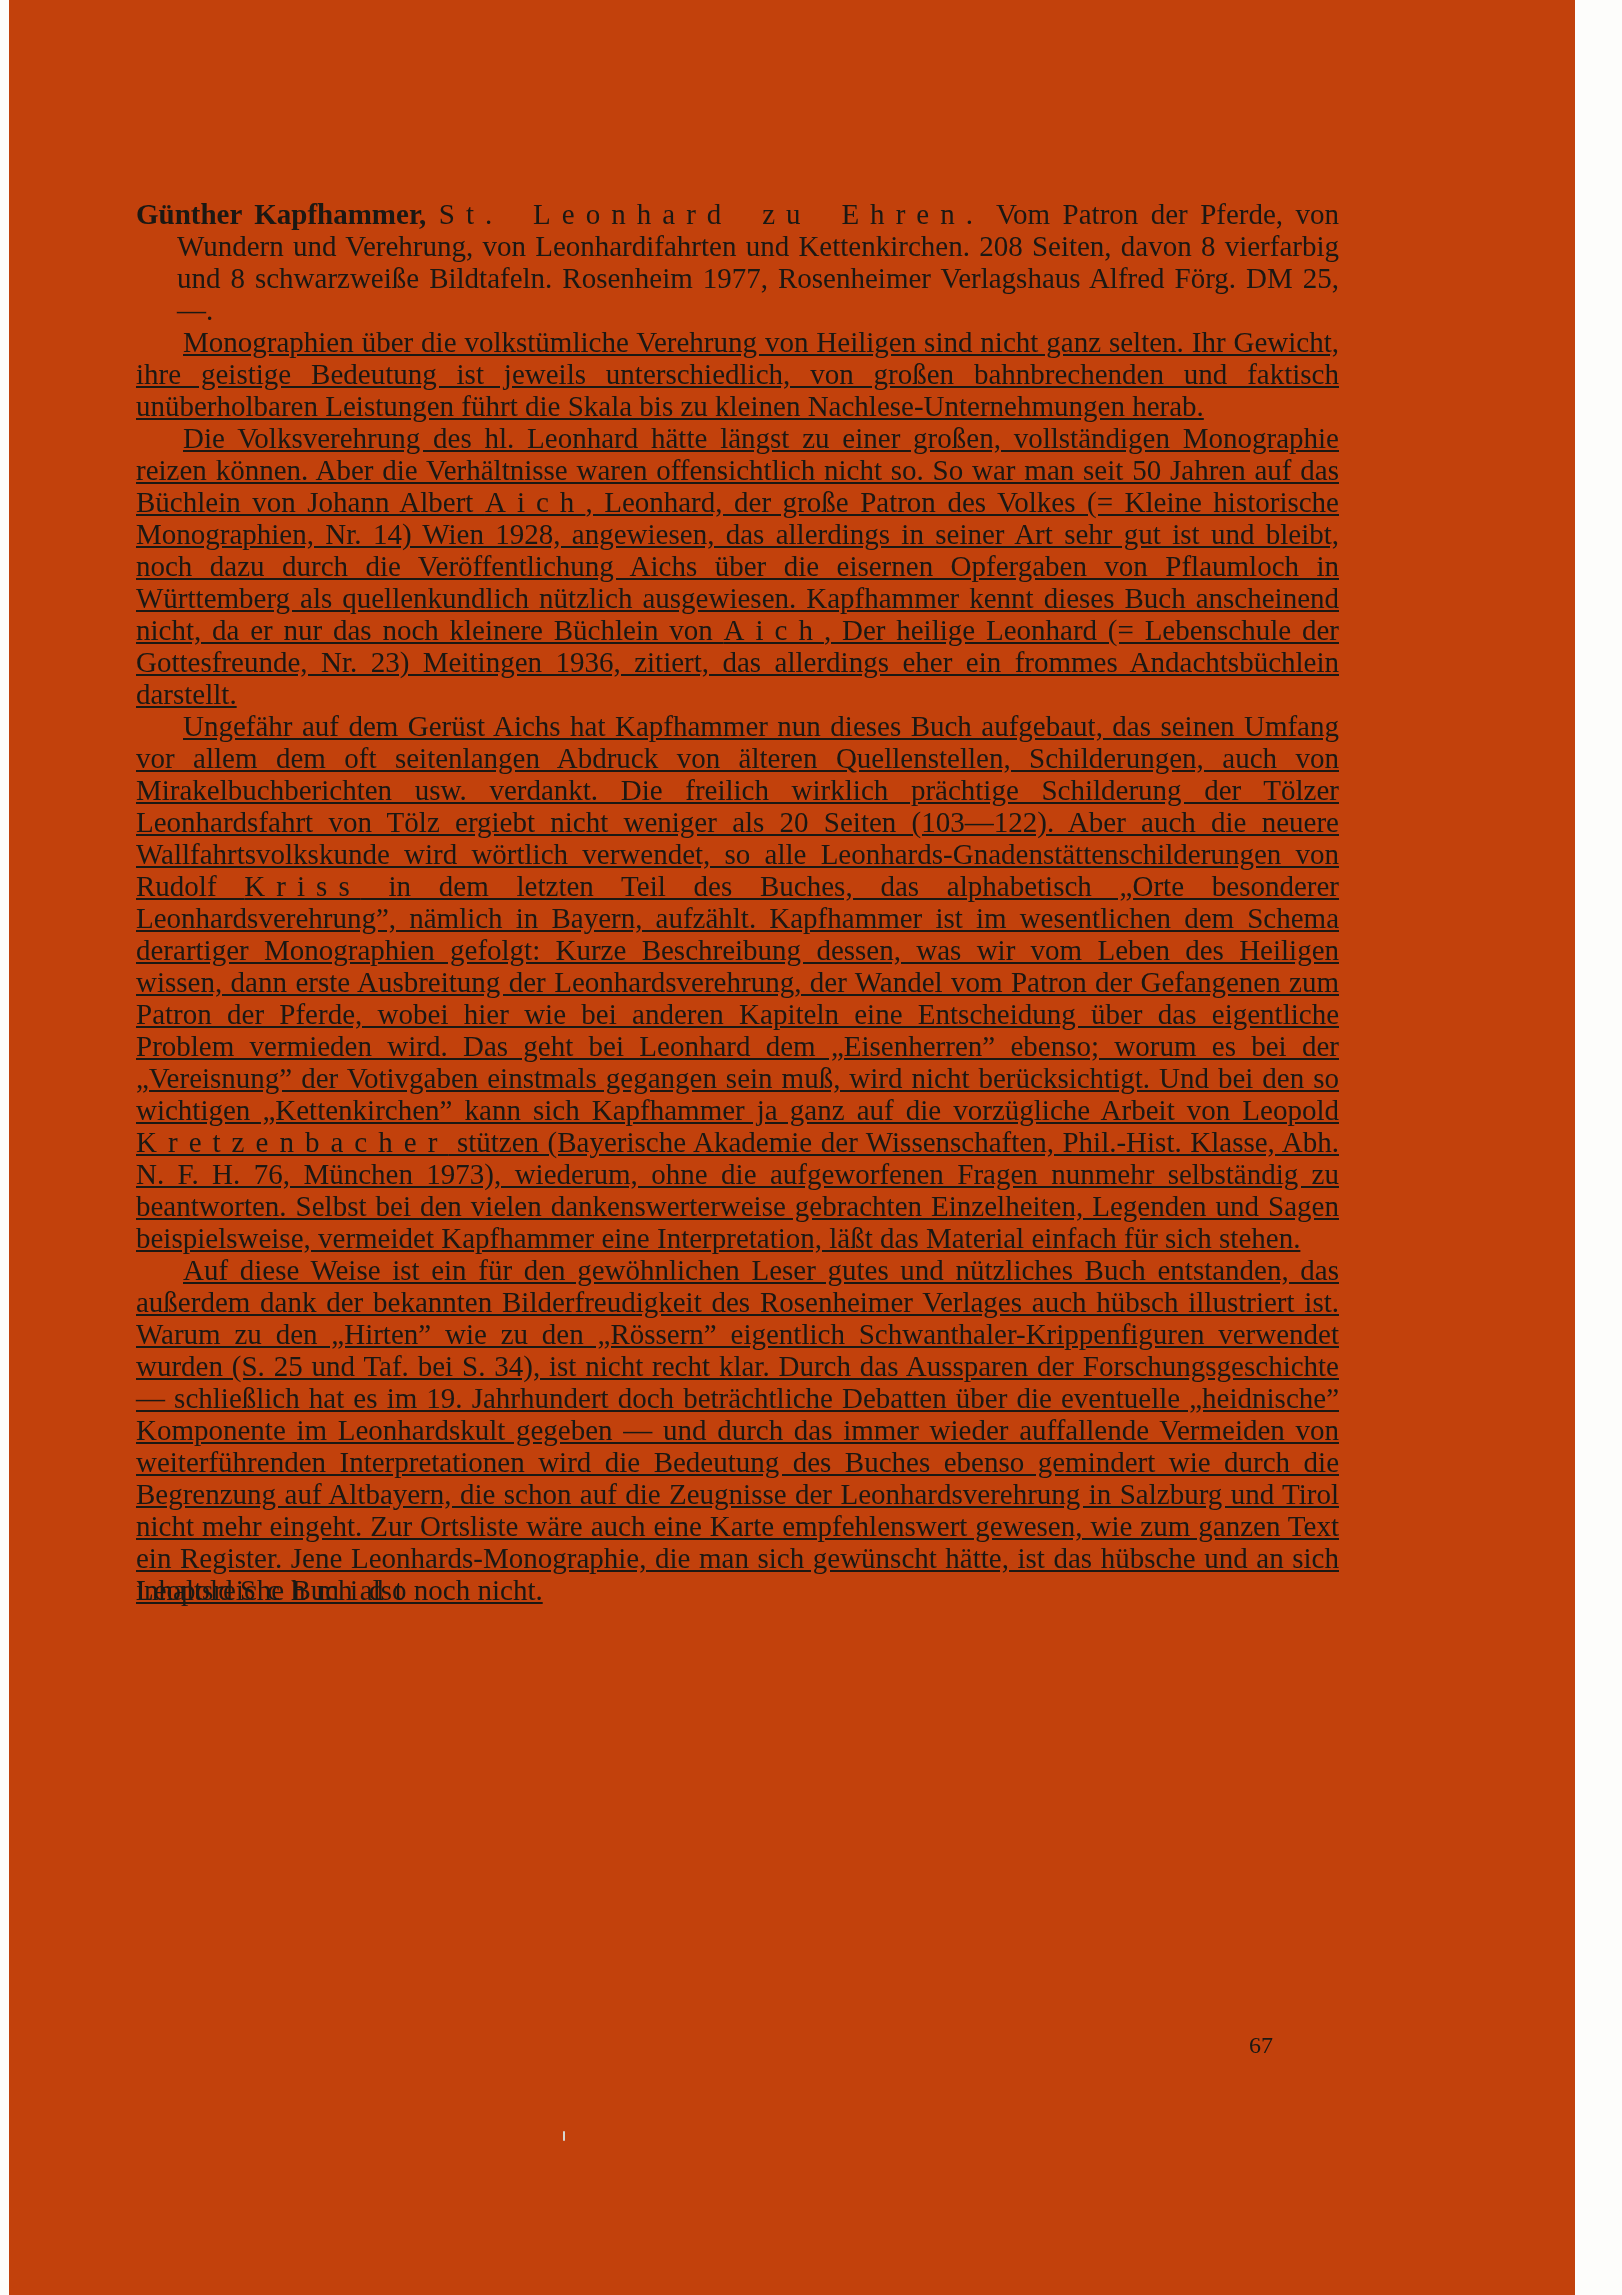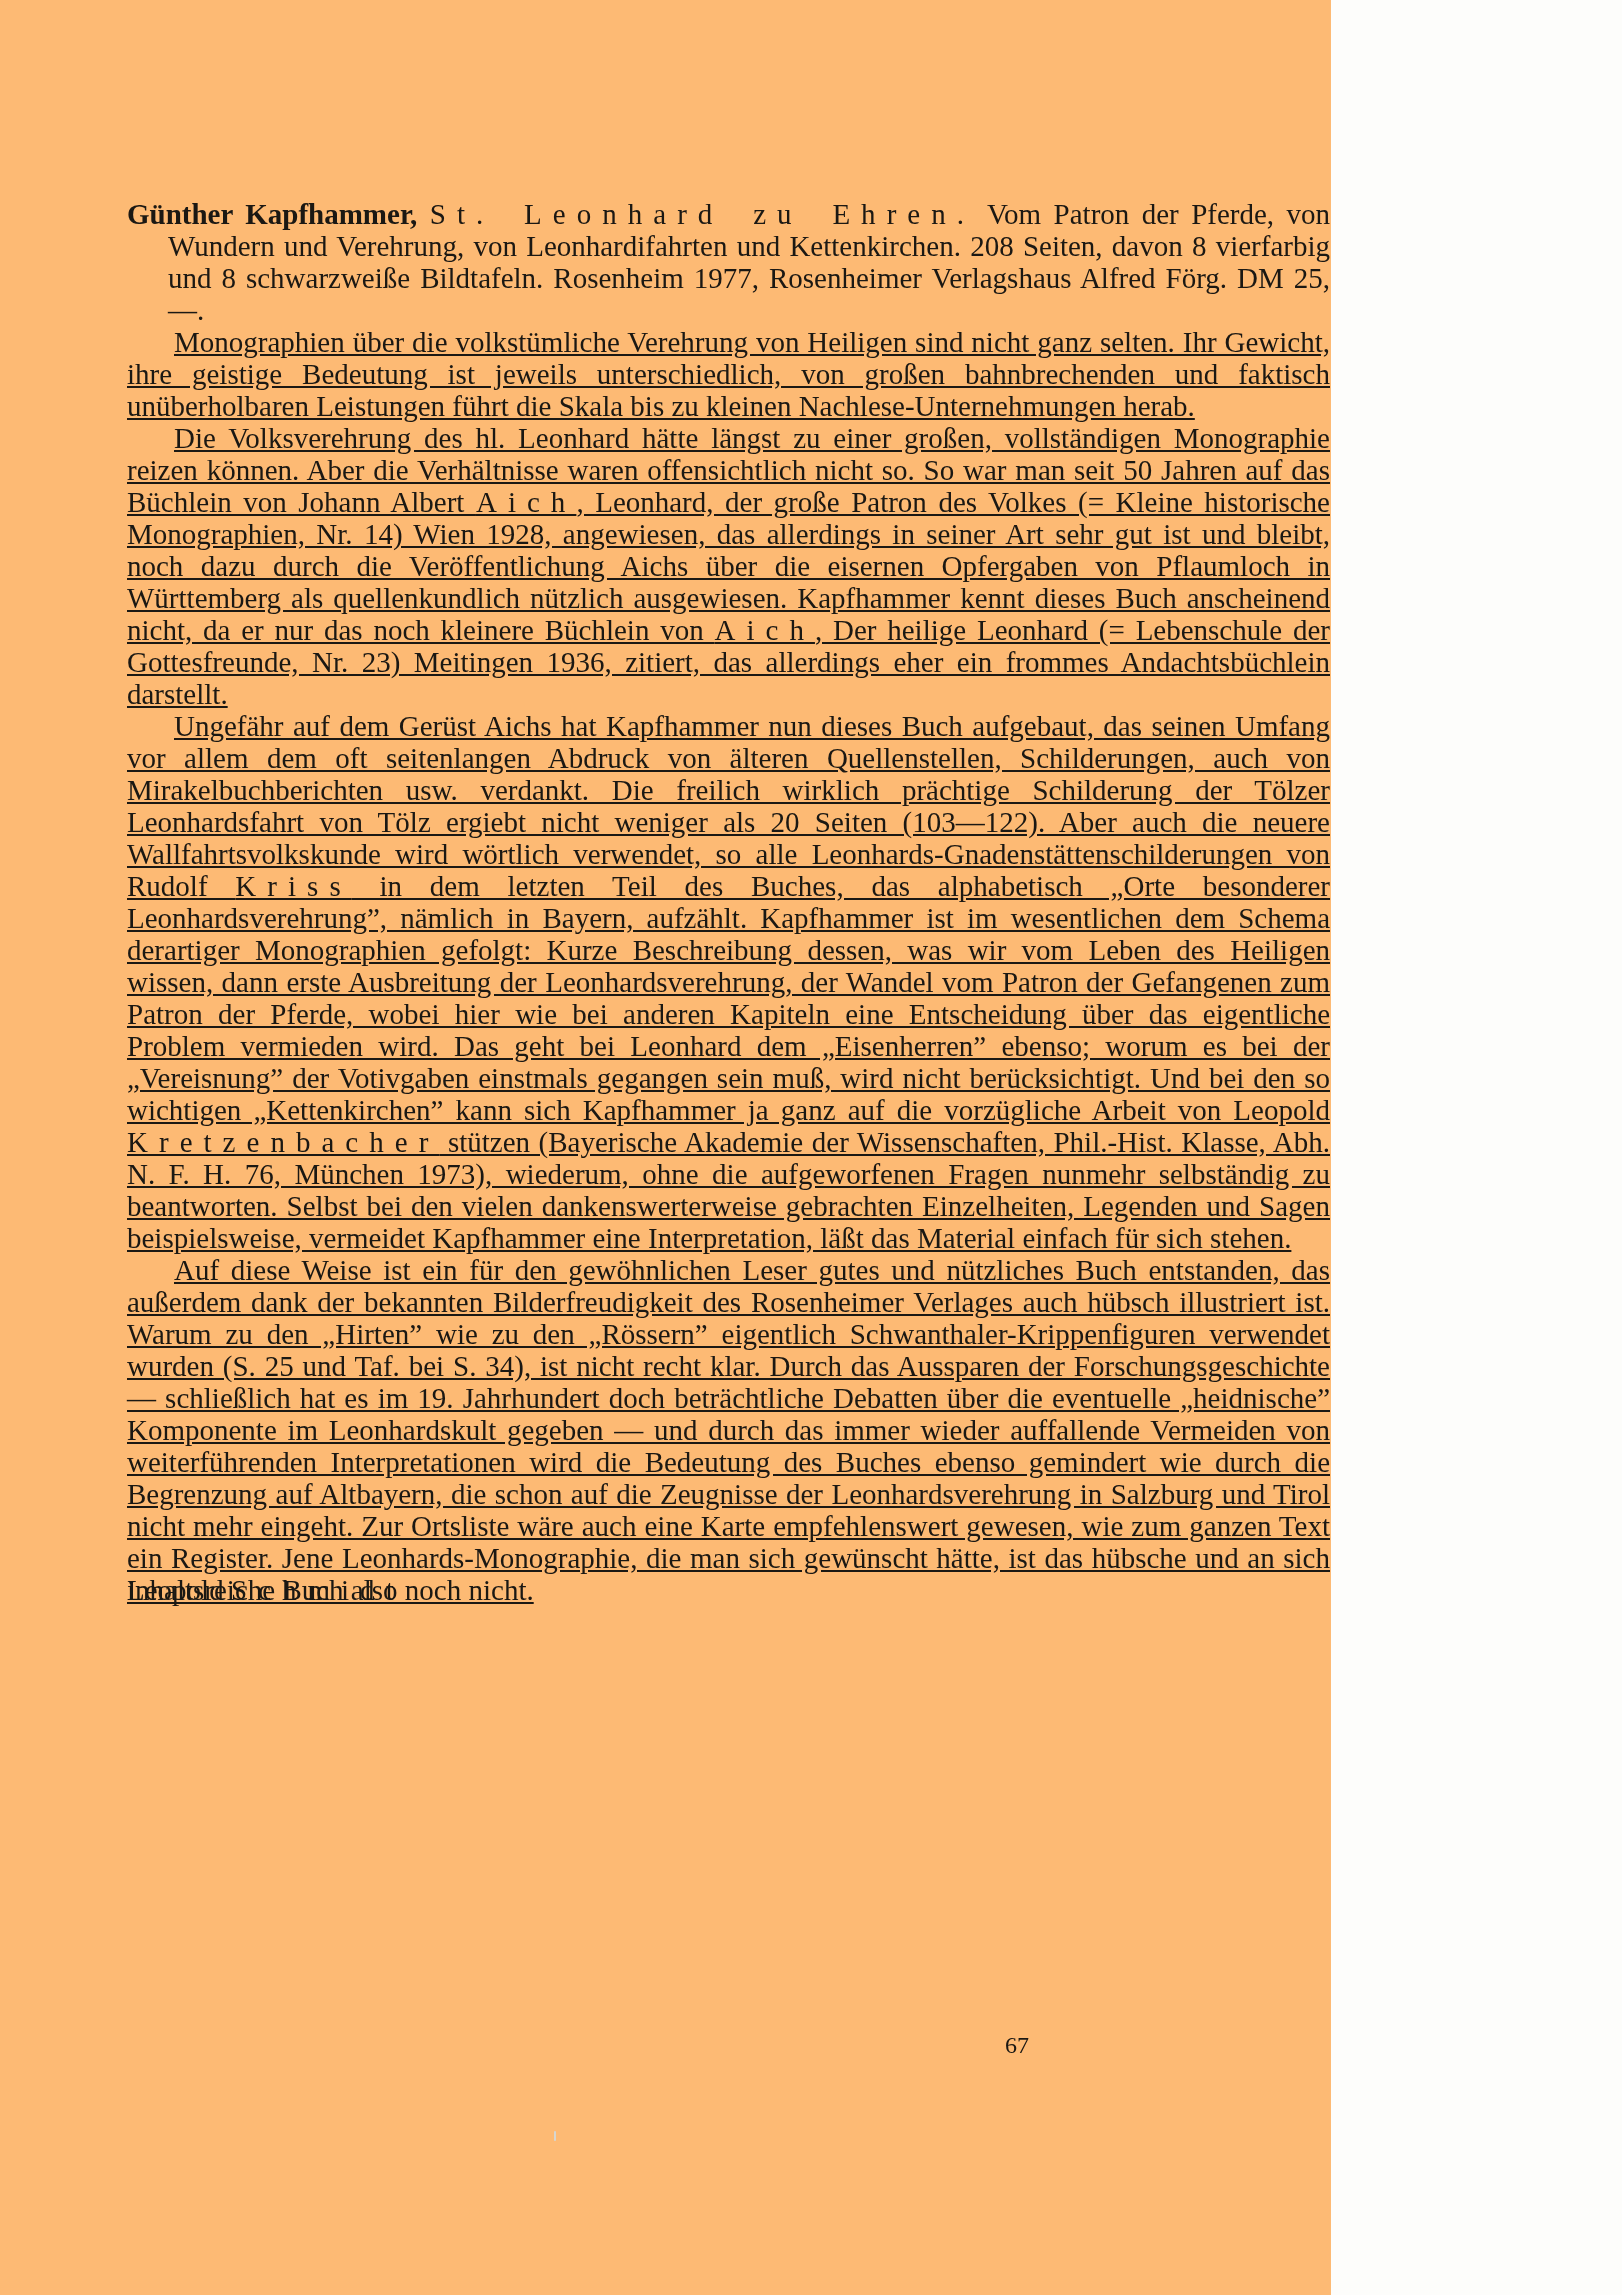--- a/index.html
+++ b/index.html
@@ -2,26 +2,27 @@
 <html lang="de" style="font-size:13px"><head>
 <meta charset="utf-8">
 <style>
   html, body {
     margin: 0;
     padding: 0;
     background: #fdfdfb;
   }
   .page {
     position: relative;
-    width: 1331px;
+    width: 1566px;
     height: 2295px;
-    background: #fdba74;
+    background: #c2410c;
     color: #1b1813;
     font-family: "Liberation Serif", "DejaVu Serif", serif;
     overflow: hidden;
+    margin-left: 9px;
   }
   .text-block {
     position: absolute;
     left: 127px;
     top: 198px;
     width: 1203px;
     font-size: 29px;
     line-height: 32px;
     text-align: justify;
     hyphens: auto;

